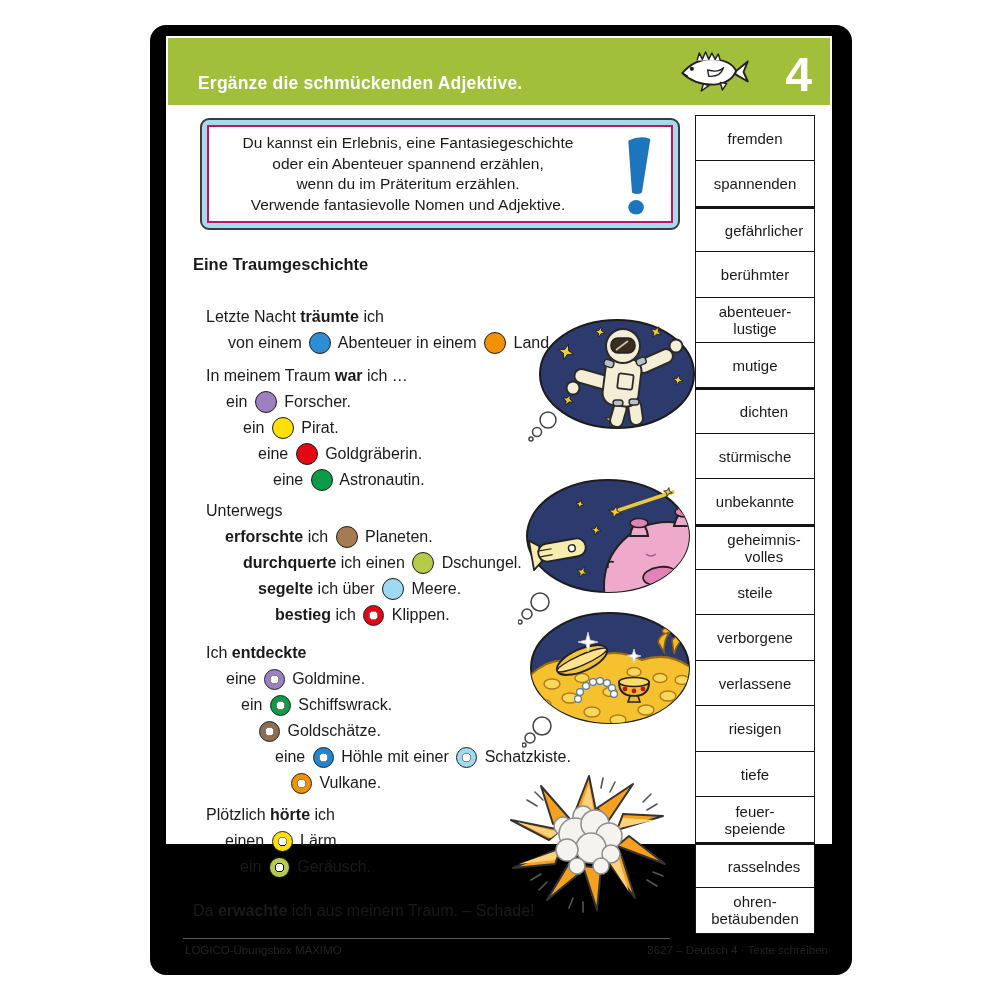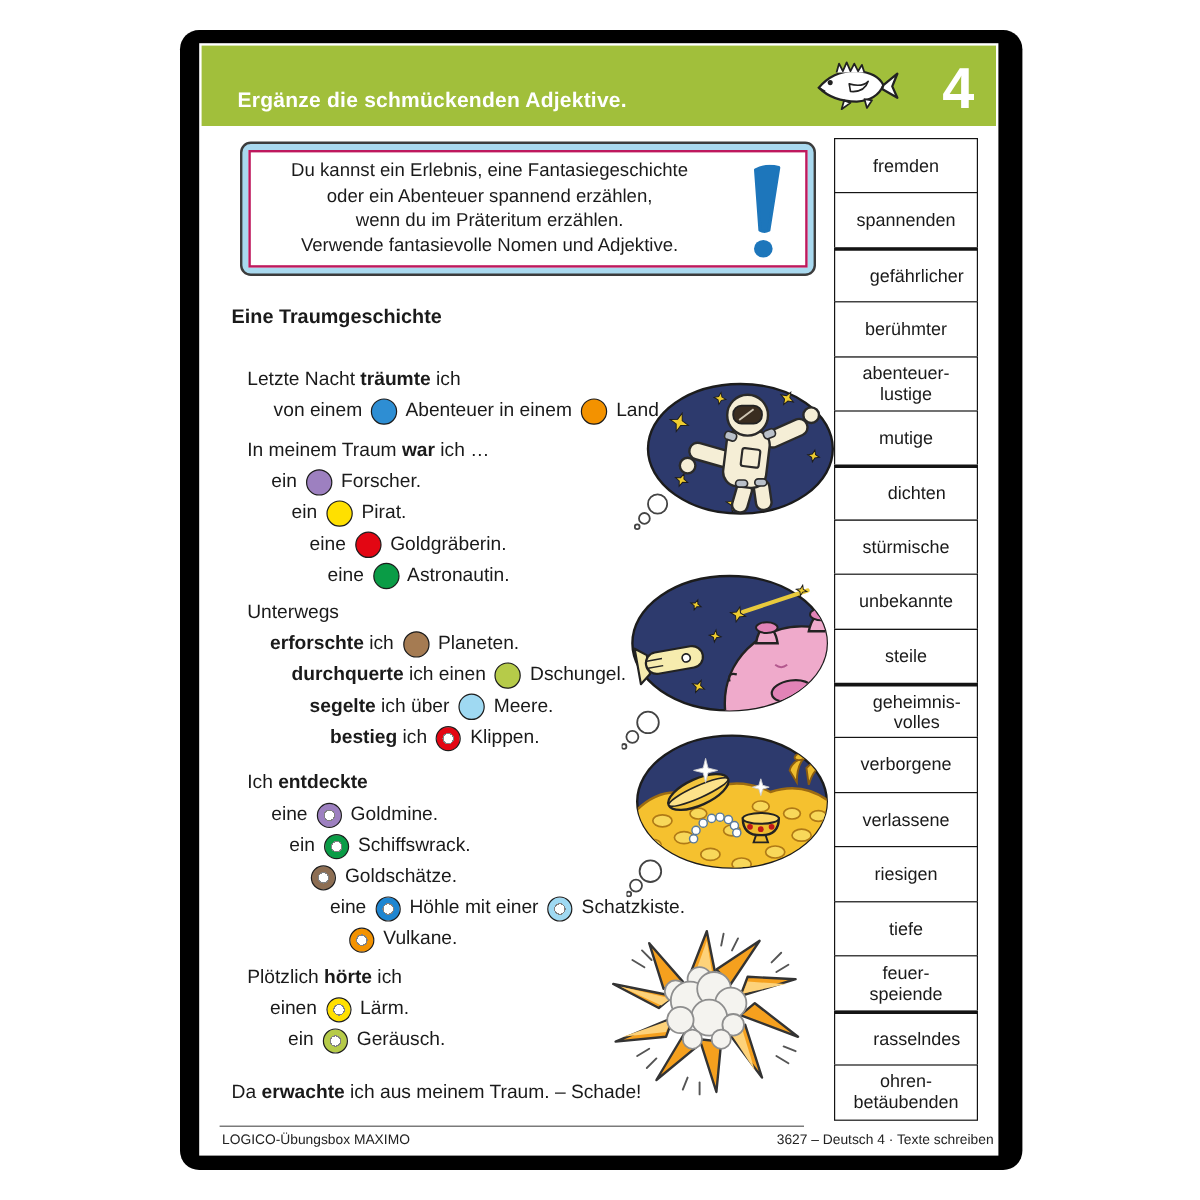--- a/index.html
+++ b/index.html
@@ -1,18 +1,18 @@
 <!DOCTYPE html>
 <html><head>
 <meta charset="utf-8">
 <style>
   html,body{margin:0;padding:0;background:#ffffff;}
   body{width:1000px;height:1000px;position:relative;font-family:"Liberation Sans","DejaVu Sans",sans-serif;color:#1a1a1a;}
   .frame{position:absolute;left:150px;top:25px;width:702px;height:950px;background:#000;border-radius:16px;}
-  .page{position:absolute;left:16px;top:11px;width:666px;height:927px;background:#fff;}
+  .page{position:absolute;left:16px;top:11px;width:666px;height:808px;background:#fff;}
 
   .header{position:absolute;left:2px;top:2px;width:662px;height:67px;background:#a1bf3b;}
   .header-title{position:absolute;left:30px;bottom:11px;color:#fff;font-weight:bold;font-size:17.5px;letter-spacing:.2px;}
   .fish{position:absolute;left:508px;top:9px;width:76px;height:50px;}
   .header-num{position:absolute;right:18px;bottom:6px;color:#fff;font-weight:bold;font-size:48px;line-height:1;}
 
   .infobox{position:absolute;left:34px;top:82px;width:480px;height:112px;background:#a9d9ef;border:2px solid #3c3c3c;border-radius:9px;box-sizing:border-box;padding:5px;}
   .infobox-inner{position:relative;width:100%;height:100%;background:#fff;border:2px solid #be185d;box-sizing:border-box;display:flex;flex-direction:column;justify-content:center;text-align:center;padding:4px 76px 4px 12px;}
   .info-line{font-size:15.5px;line-height:20.5px;}
   .excl{position:absolute;right:16px;top:10px;width:36px;height:84px;}
@@ -312,23 +312,23 @@
         <div class="cell">fremden</div>
         <div class="cell">spannenden</div>
         <div class="cell group">gefährlicher</div>
         <div class="cell">berühmter</div>
         <div class="cell">abenteuer-
 lustige</div>
         <div class="cell">mutige</div>
         <div class="cell group">dichten</div>
         <div class="cell">stürmische</div>
         <div class="cell">unbekannte</div>
-        <div class="cell">steile</div>
         <div class="cell group">geheimnis-
 volles</div>
+        <div class="cell">steile</div>
         <div class="cell">verborgene</div>
         <div class="cell">verlassene</div>
         <div class="cell">riesigen</div>
         <div class="cell">tiefe</div>
         <div class="cell">feuer-
 speiende</div>
         <div class="cell group">rasselndes</div>
         <div class="cell">ohren-
 betäubenden</div>
       </div>

